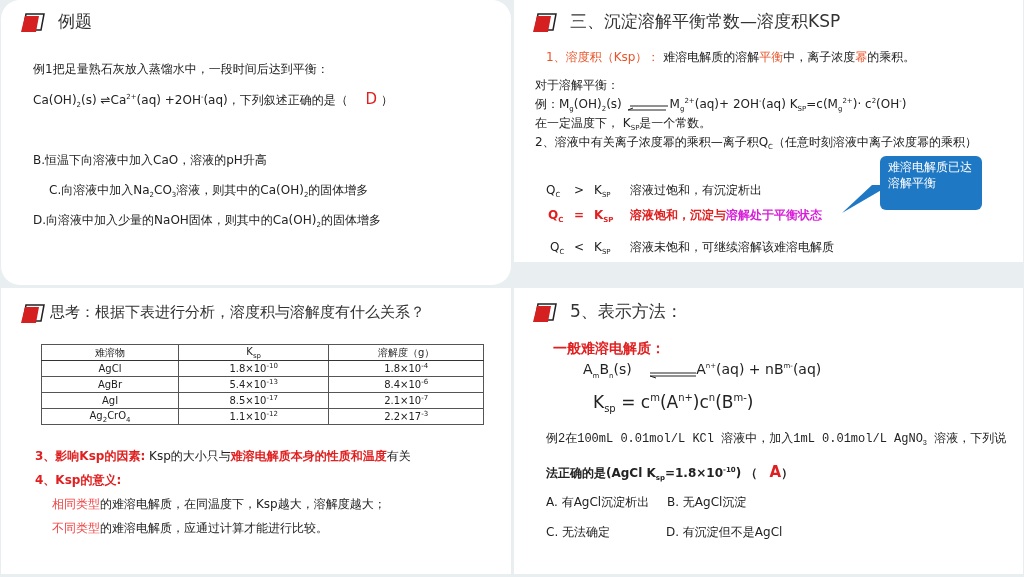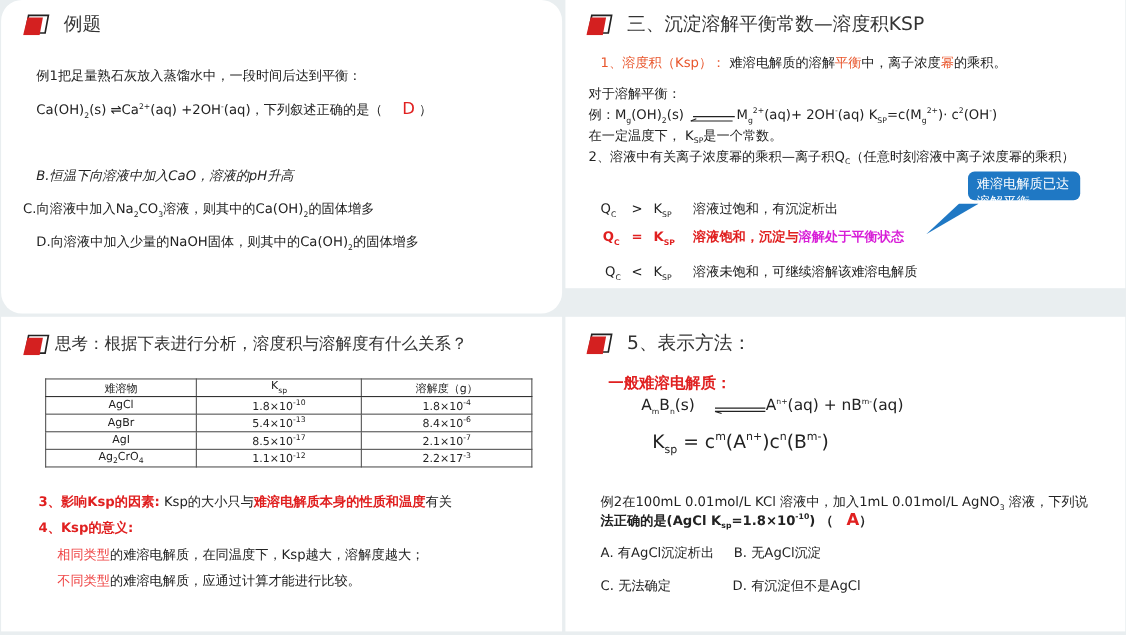--- a/index.html
+++ b/index.html
@@ -20,21 +20,21 @@
   .orange { color: #e8542a; }
   .magenta { color: #d81fd8; }
   .blue { color: #ef4444; }
   sub, sup { font-size: 7px; }
   .ans { color: #e02020; font-size: 15px; }
 
   table.ksp { position: absolute; left: 40px; top: 56px; width: 443px; border-collapse: collapse; border: 1.5px solid #333; font-size: 10px; }
   table.ksp td, table.ksp th { border: 1px solid #555; text-align: center; height: 16px; font-weight: normal; color: #222; }
   table.ksp th { border-bottom: 1.5px solid #333; }
 
-  .bubble { position: absolute; left: 880px; top: 156px; width: 102px; height: 26px; background: #1f78c4; color: #fff; font-size: 12px; line-height: 16px; padding: 3px 8px; border-radius: 6px; }
+  .bubble { position: absolute; left: 880px; top: 156px; width: 102px; height: 54px; background: #1f78c4; color: #fff; font-size: 12px; line-height: 16px; padding: 3px 8px; border-radius: 6px; }
   .bubble-tail { position: absolute; left: 842px; top: 185px; }
 
   .eqarrow { display: inline-block; width: 44px; height: 8px; vertical-align: middle; position: relative; }
 </style>
 </head>
 <body>
 
 <div class="panel" id="p1">
   <div class="icon-wrap" style="left:20px;top:12px;">
     <svg width="26" height="20" viewBox="0 0 26 20">
@@ -43,22 +43,22 @@
       </svg>
   </div>
   <div class="ptitle" style="left:57px;top:10px;">例题</div>
 
   <div class="line" style="left:32px;top:61px;">例1把足量熟石灰放入蒸馏水中，一段时间后达到平衡：</div>
   <div class="line" style="left:32px;top:90px;">
     <span>Ca(OH)</span><sub>2</sub><span>(s) ⇌Ca</span><sup>2+</sup><span>(aq) +2OH</span><sup>-</sup><span>(aq)，下列叙述正确的是（</span>
     <span class="ans" style="margin-left:14px;">D</span>
     <span>）</span>
   </div>
-  <div class="line" style="left:32px;top:152px;font-style:italic;">B.恒温下向溶液中加入CaO，溶液的pH升高</div>
-  <div class="line" style="left:20px;top:182px;">
+  <div class="line" style="left:32px;top:152px;">B.恒温下向溶液中加入CaO，溶液的pH升高</div>
+  <div class="line" style="left:48px;top:182px;">
     <span>C.向溶液中加入Na</span><sub>2</sub><span>CO</span><sub>3</sub><span>溶液，则其中的Ca(OH)</span><sub>2</sub><span>的固体增多</span>
   </div>
   <div class="line" style="left:32px;top:212px;">
     <span>D.向溶液中加入少量的NaOH固体，则其中的Ca(OH)</span><sub>2</sub><span>的固体增多</span>
   </div>
 </div>
 
 <div class="panel" id="p2">
   <div class="icon-wrap" style="left:19px;top:12px;">
     <svg width="26" height="20" viewBox="0 0 26 20">
@@ -171,21 +171,21 @@
     <span class="eqarrow" style="width:48px;margin-left:12px;"><svg width="48" height="8">
           <line x1="2" y1="2" x2="48" y2="2" stroke="#222" stroke-width="1"></line>
           <line x1="2" y1="5" x2="48" y2="5" stroke="#222" stroke-width="1"></line>
           <line x1="2" y1="5" x2="8" y2="7" stroke="#222" stroke-width="1"></line>
         </svg></span>A<sup>n+</sup>(aq)  +  nB<sup>m-</sup>(aq)
   </div>
   <div class="line" style="left:79px;top:104px;font-size:17px;">
     K<sub style="font-size:10px;">sp</sub> <span>= c</span><sup style="font-size:10px;">m</sup>(A<sup style="font-size:10px;">n+</sup>)c<sup style="font-size:10px;">n</sup>(B<sup style="font-size:10px;">m-</sup>)
   </div>
 
-  <div class="line" style="left:32px;top:160px;">
+  <div class="line" style="left:32px;top:142px;font-family:Liberation Mono, monospace;">
     <span>例2在100mL 0.01mol/L KCl 溶液中，加入1mL 0.01mol/L AgNO</span><sub>3</sub> <span>溶液，下列说</span>
   </div>
   <div class="line" style="left:32px;top:175px;font-weight:bold;">
     <span>法正确的是(AgCl   K</span><sub>sp</sub><span>=1.8×10</span><sup>-10</sup><span>)  （</span>
     <span class="ans" style="margin-left:8px;">A</span><span>）</span>
   </div>
   <div class="line" style="left:32px;top:206px;">A. 有AgCl沉淀析出</div>
   <div class="line" style="left:153px;top:206px;">B. 无AgCl沉淀</div>
   <div class="line" style="left:32px;top:236px;">C. 无法确定</div>
   <div class="line" style="left:152px;top:236px;">D. 有沉淀但不是AgCl</div>

